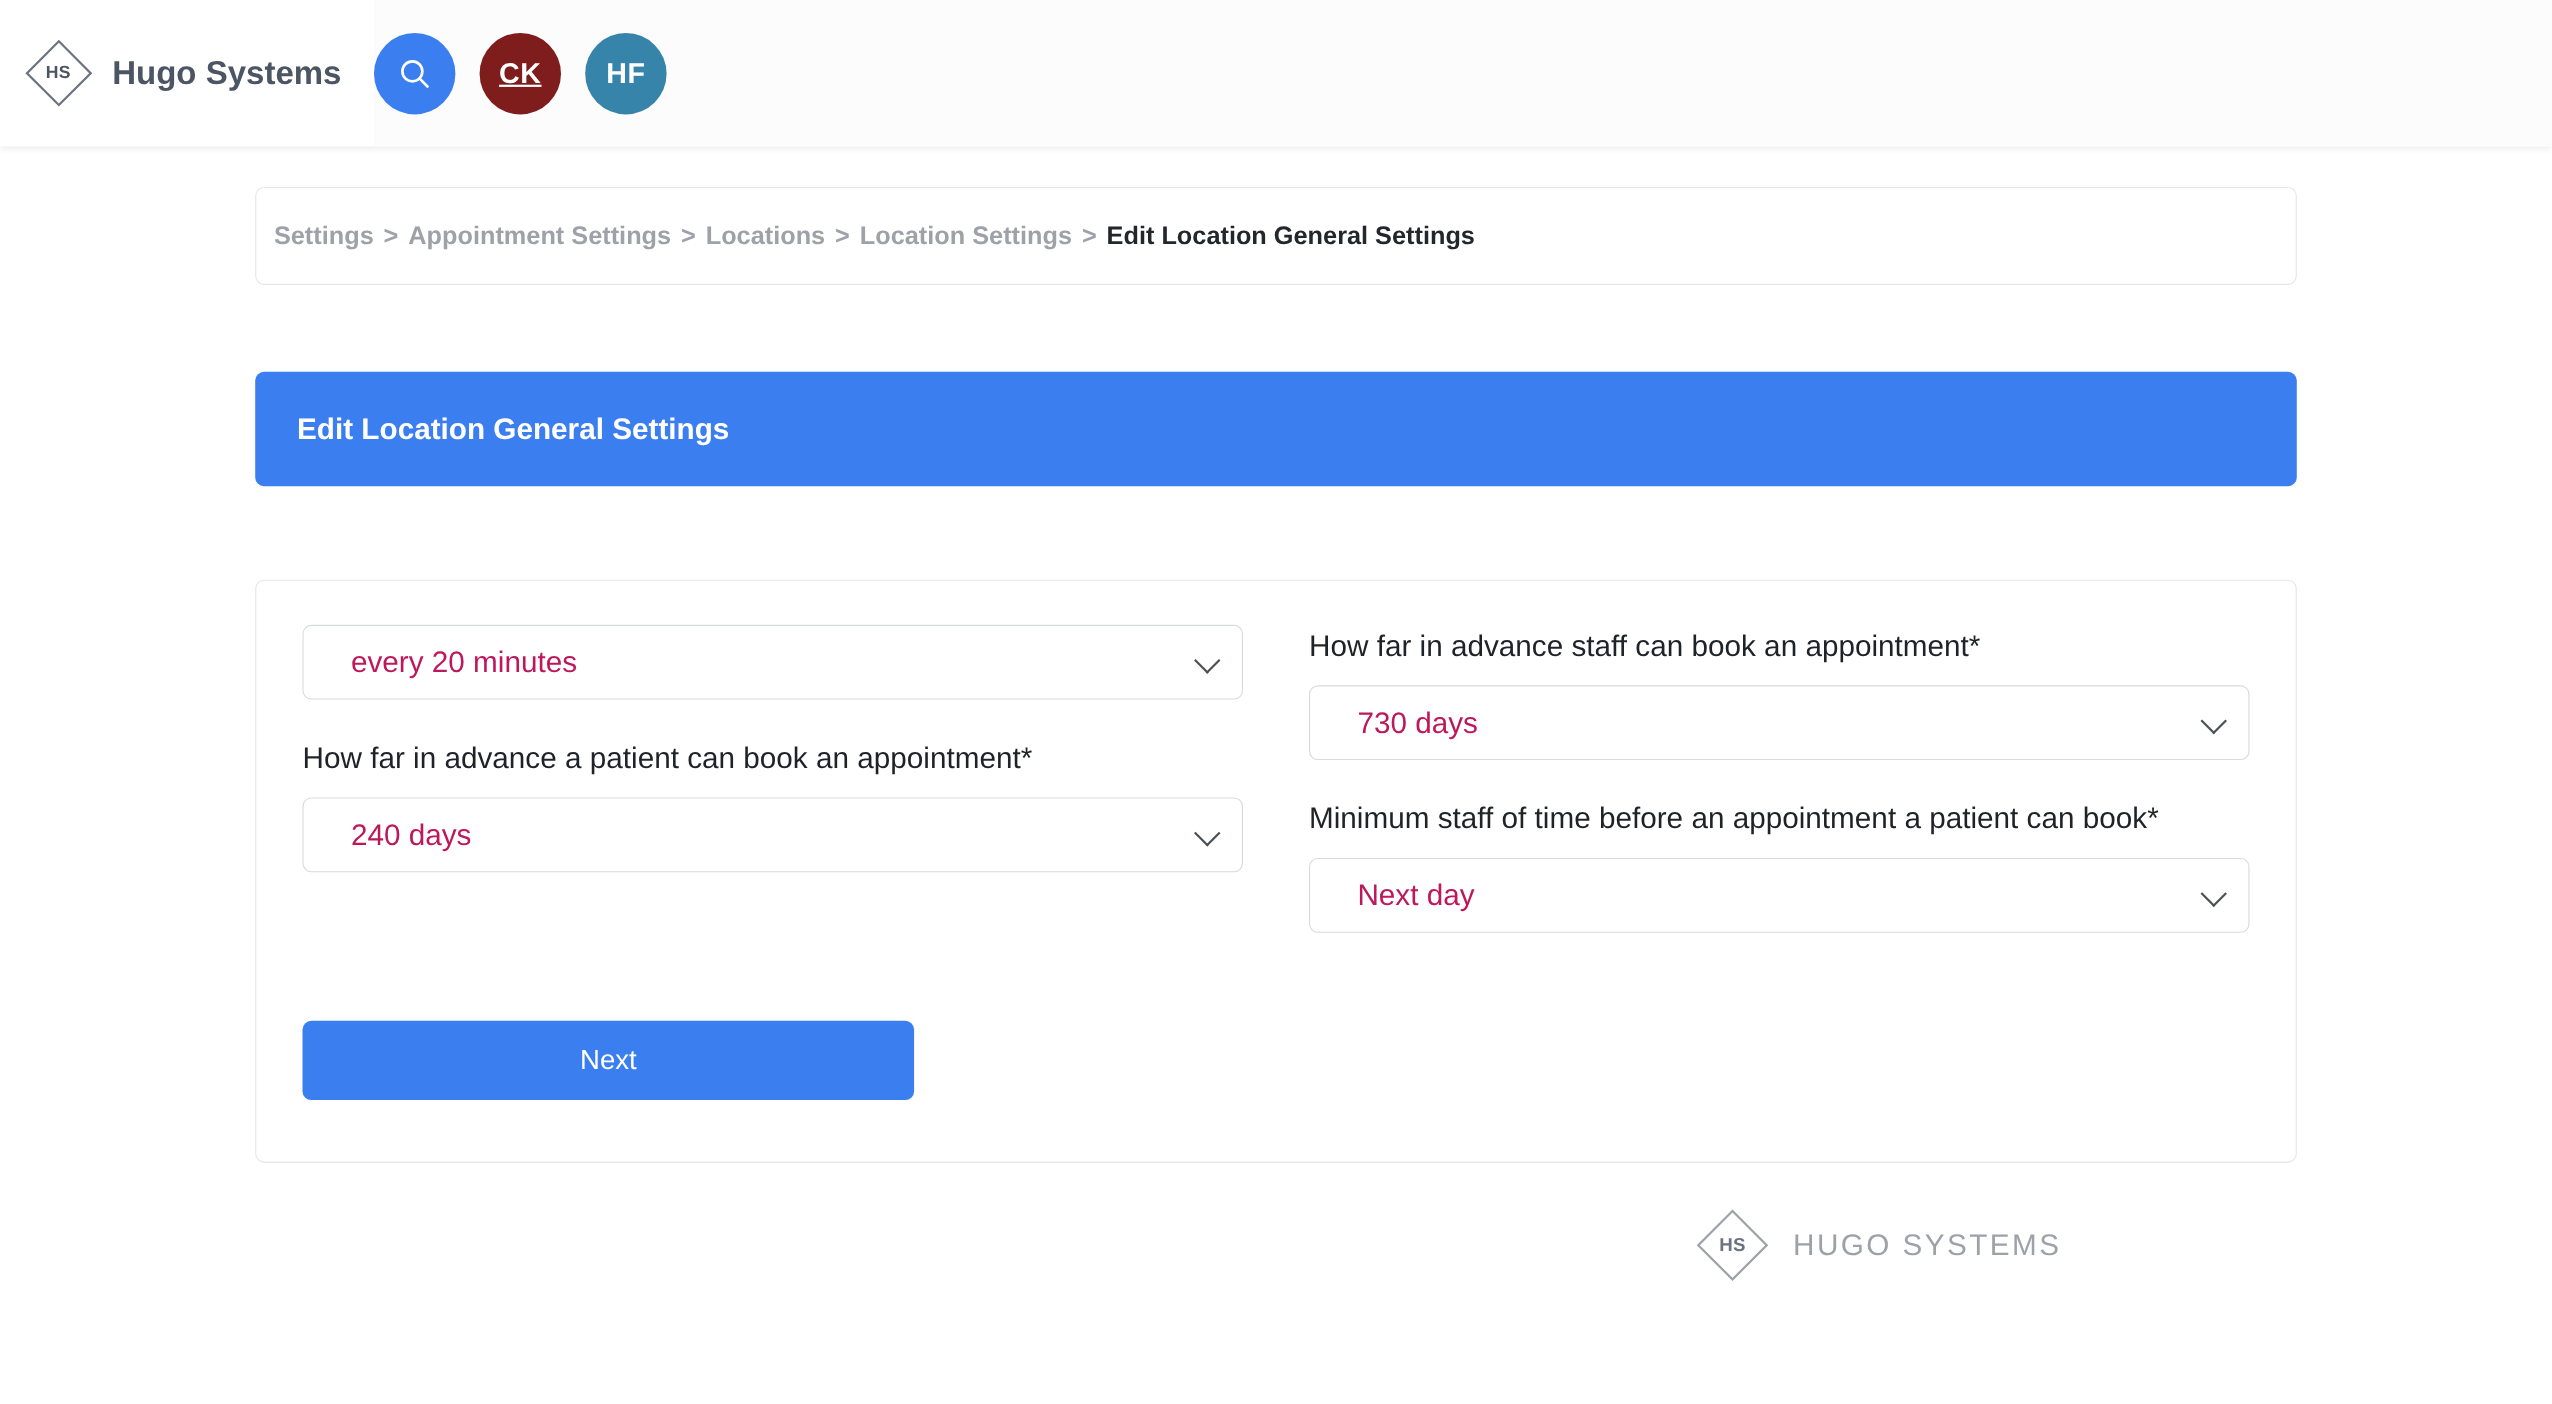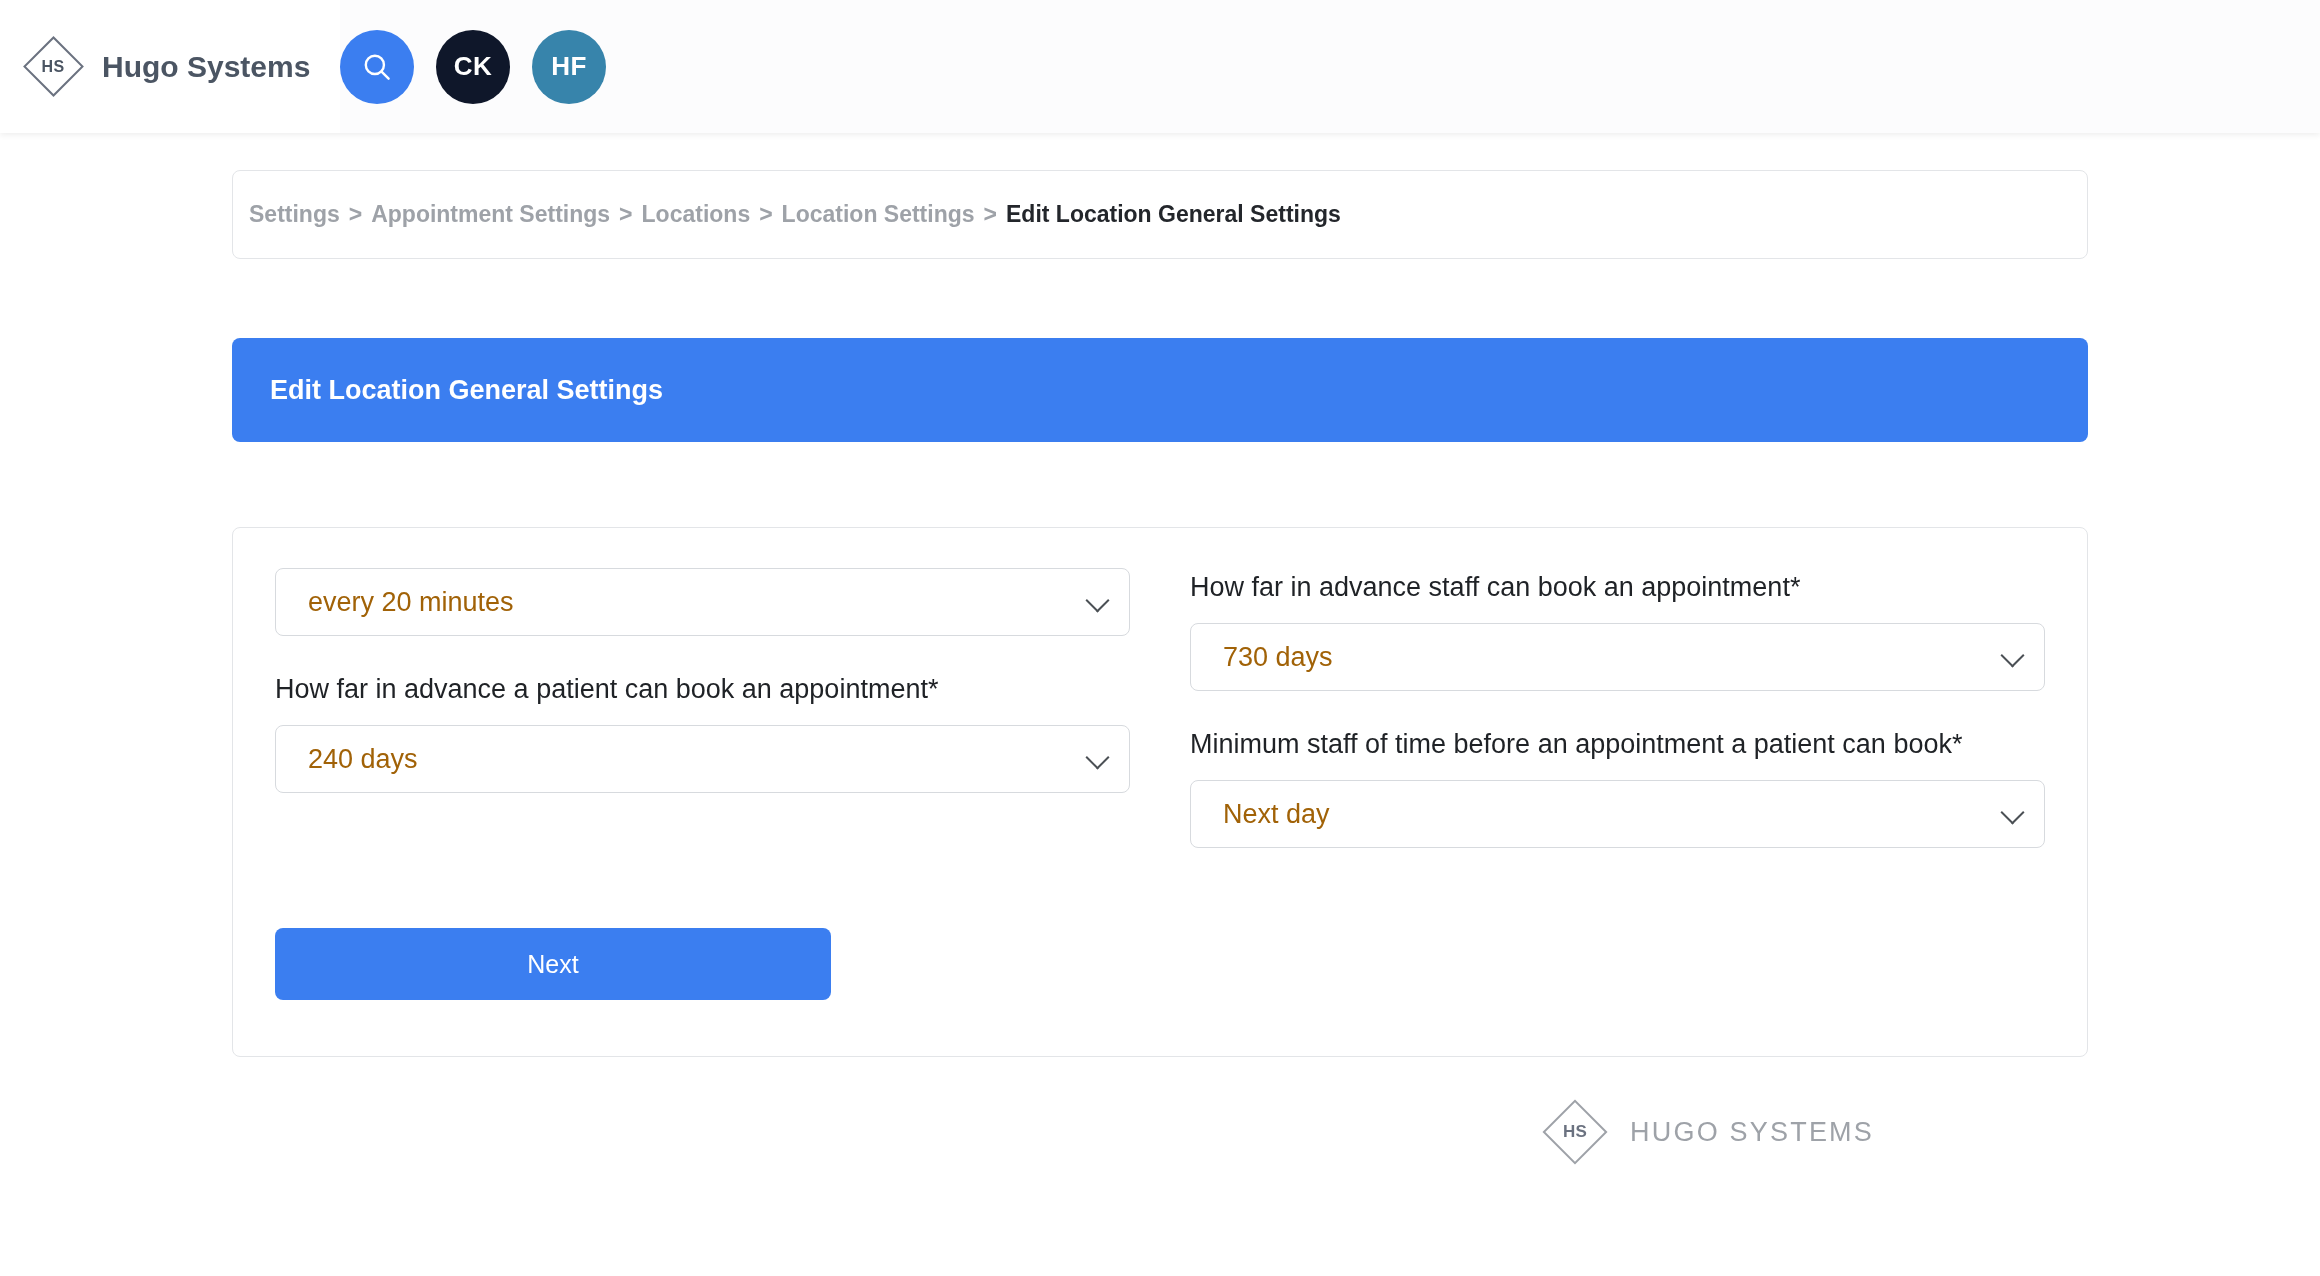--- a/index.html
+++ b/index.html
@@ -101,21 +101,21 @@
     align-items: center;
     justify-content: center;
     color: #ffffff;
     font-size: 26px;
     font-weight: bold;
     letter-spacing: .5px;
     cursor: pointer;
     user-select: none;
   }
   .search-btn { background: #3b7ef0; }
-  .avatar-ck  { background: #0f172a; }
+  .avatar-ck  { background: #7f1d1d; text-decoration: underline; }
   .avatar-hf  { background: #3784ab; }
 
   
   .page {
     padding: 0 232px;
     width: 100%;
   }
 
   .breadcrumb-card {
     margin-top: 37px;
@@ -185,23 +185,23 @@
     max-width: 860px;
   }
   .select-box {
     width: 100%;
     height: 68px;
     border: 1px solid #d7dade;
     border-radius: 8px;
     background: #ffffff;
     display: flex;
     align-items: center;
-    padding: 0 32px;
+    padding: 0 43px;
     font-size: 27px;
-    color: #a16207;
+    color: #be185d;
     cursor: pointer;
   }
   .chev {
     position: absolute;
     right: 24px;
     top: 50%;
     width: 17px;
     height: 17px;
     margin-top: -10px;
     border-right: 2px solid #4b5055;

